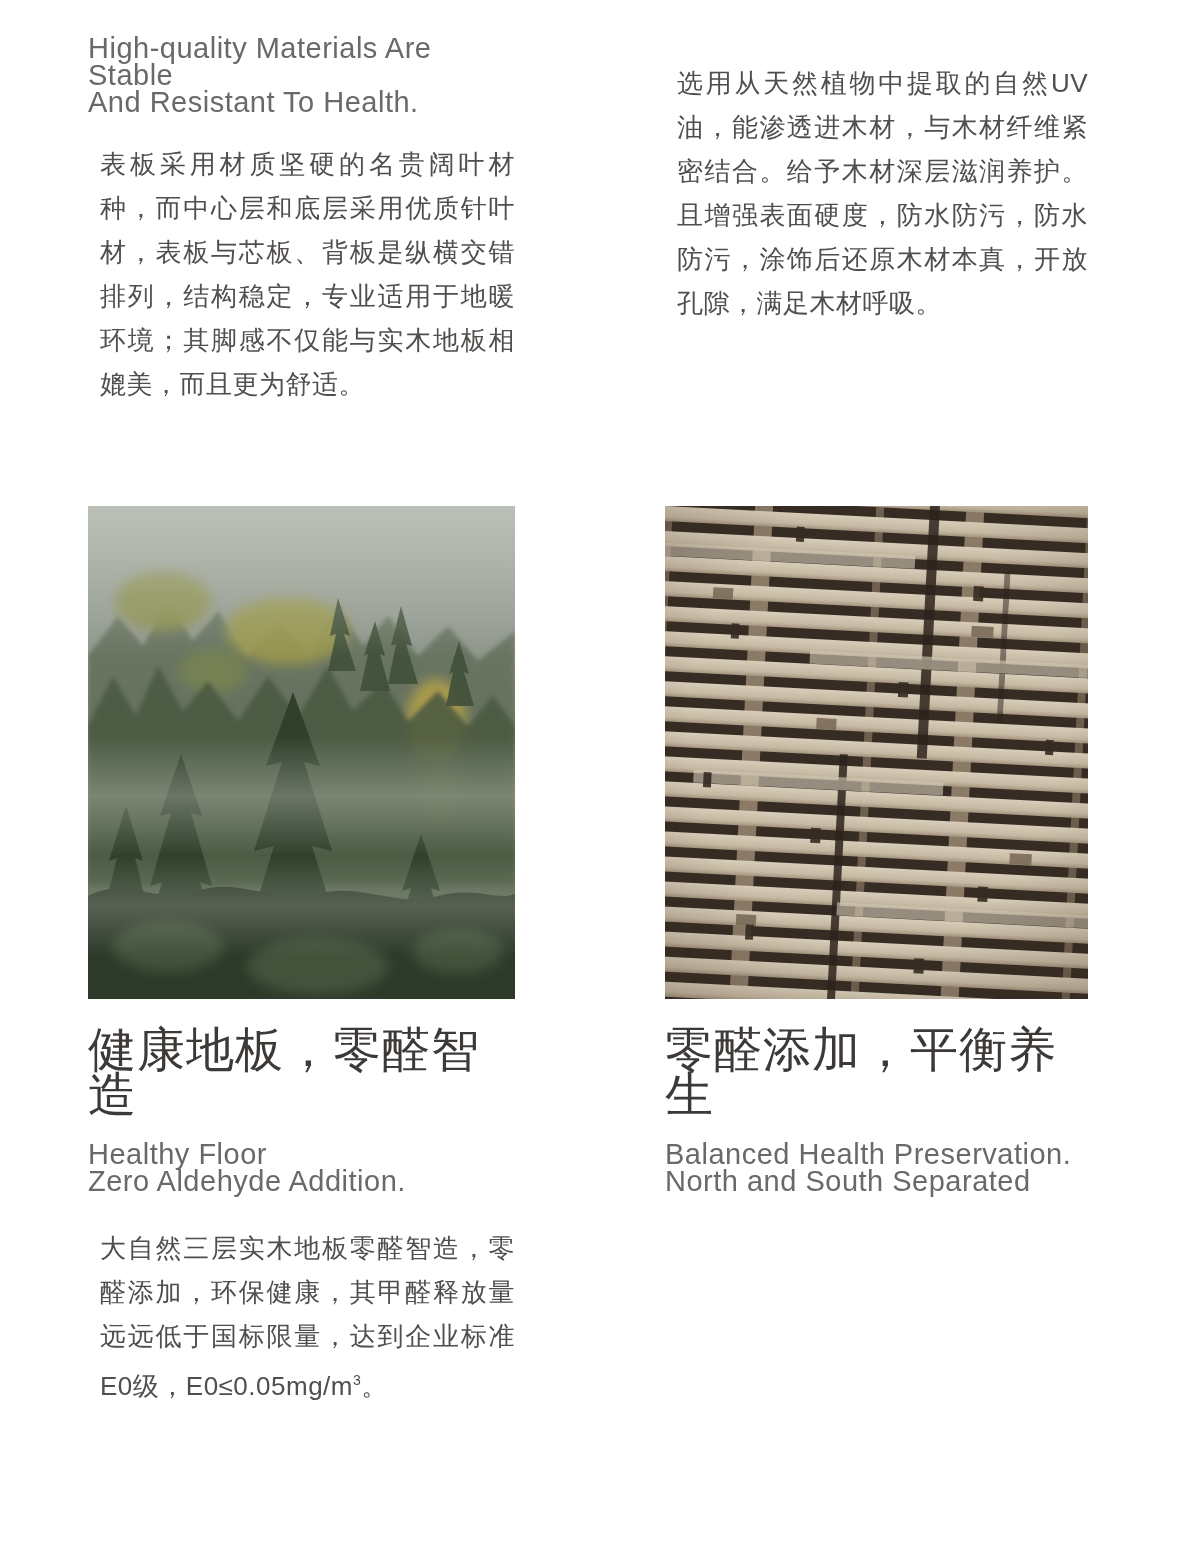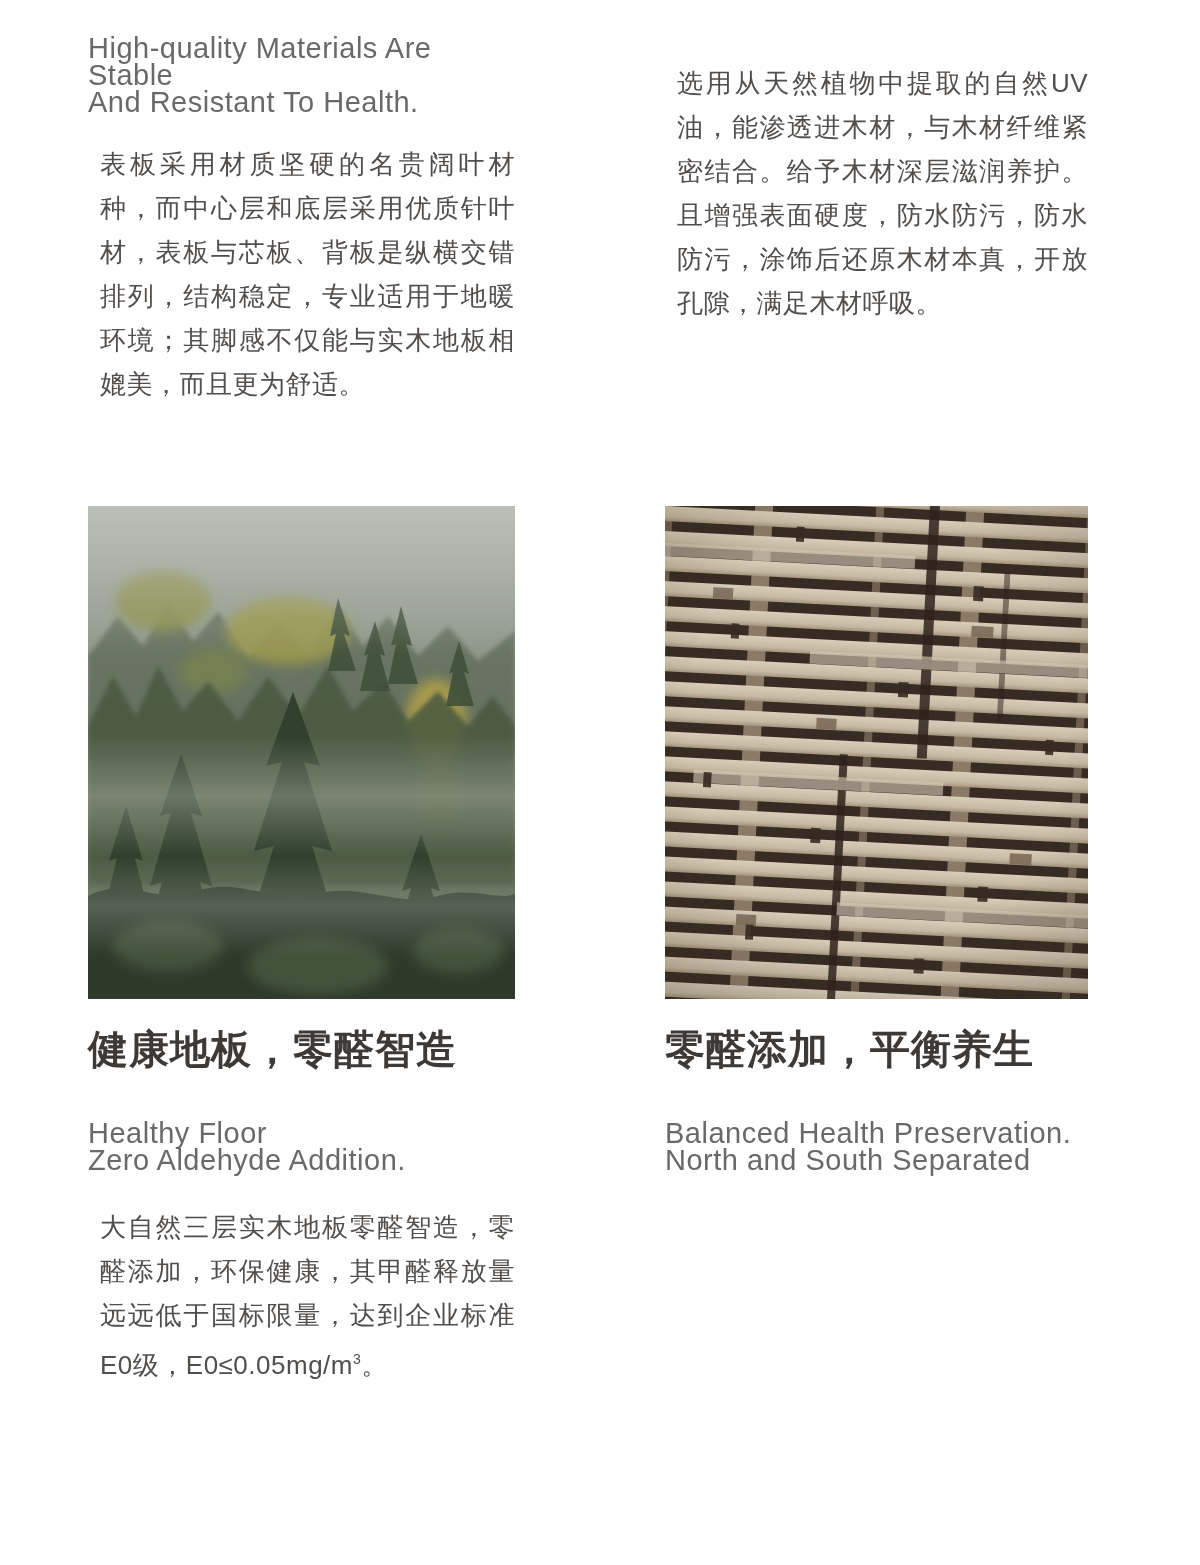--- a/index.html
+++ b/index.html
@@ -36,27 +36,27 @@
   }
   .photo {
     width: 100%;
     height: 493px;
     overflow: hidden;
     line-height: 0;
   }
   .photo svg { width: 100%; height: 100%; display: block; }
   .card-title {
     margin: 28px 0 0 0;
-    font-size: 40px;
+    font-size: 48px;
     line-height: 45px;
-    font-weight: bold;
+    font-weight: normal;
     color: #3c3937;
     letter-spacing: 1px;
   }
-  .caption-2 { margin-top: 48px; }
+  .caption-2 { margin-top: 24px; }
   .body-2 { margin-top: 31px; }
   .body-2 sup { font-size: 14px; }
 </style>
 </head>
 <body>
 
 <div>
 
   <div class="content top-grid">
     <div>

